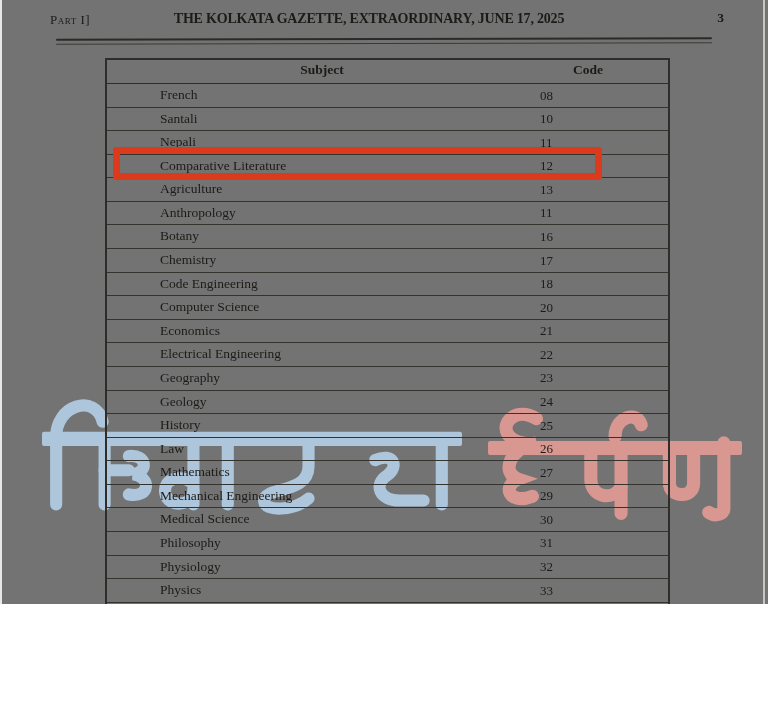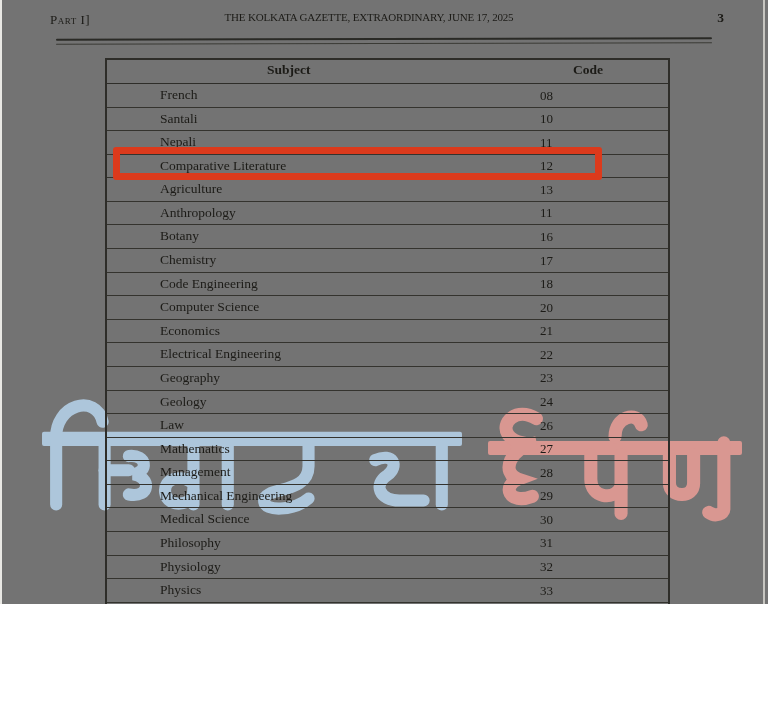--- a/index.html
+++ b/index.html
@@ -11,21 +11,21 @@
     font-family:"Liberation Serif", serif;
     color:#1c1b17;
   }
   
   .part-label{
     position:absolute;left:50px;top:12px;
     font-variant:small-caps;font-size:13px;letter-spacing:.5px;
   }
   .gazette-title{
     position:absolute;left:0;right:30px;top:11px;
-    text-align:center;font-weight:400;font-size:11px;letter-spacing:-.2px;
+    text-align:center;font-weight:700;font-size:14px;letter-spacing:-.2px;
   }
   .page-number{
     position:absolute;right:44px;top:10px;
     font-size:13.5px;font-weight:600;
   }
   .double-rule{position:absolute;left:56px;right:56px;top:38px;transform:rotate(-.15deg);}
   .double-rule .r1{height:2.2px;background:#2a2a26;border-radius:2px;}
   .double-rule .r2{height:1.4px;background:#3a3a35;margin-top:2.4px;border-radius:2px;}
   
   .wm{position:absolute;z-index:1;}
@@ -38,21 +38,21 @@
     left:105px;top:58px;width:565px;height:644px;
     border:2px solid #2e2d29;border-bottom:none;
     box-sizing:border-box;overflow:hidden;
     background:transparent;
   }
   .thead{
     position:relative;height:23px;
     border-bottom:1.8px solid #2e2d29;
     font-weight:700;font-size:13.5px;
   }
-  .thead .h-subject{position:absolute;left:160px;width:110px;top:2px;text-align:left;}
+  .thead .h-subject{position:absolute;left:160px;width:110px;top:2px;text-align:center;}
   .thead .h-code{position:absolute;left:430px;width:66px;top:2px;text-align:right;}
   .row{
     position:relative;height:23.58px;box-sizing:border-box;
     border-bottom:1.5px solid #34332e;
     font-size:13.5px;
   }
   .row .subject{position:absolute;left:53px;top:3px;white-space:nowrap;}
   .row .code{position:absolute;left:433px;width:60px;top:3.5px;text-align:left;font-size:13px;}
   .partial-row{position:relative;height:10px;}
   .smudge{
@@ -196,35 +196,35 @@
   <div class="row">
     <span class="subject">Geography</span>
     <span class="code">23</span>
   </div>
 
   <div class="row">
     <span class="subject">Geology</span>
     <span class="code">24</span>
   </div>
 
+  <div class="row">
+    <span class="subject">History</span>
+    <span class="code">25</span>
+  </div>
 
   <div class="row">
     <span class="subject">Law</span>
     <span class="code">26</span>
   </div>
 
   <div class="row">
     <span class="subject">Mathematics</span>
     <span class="code">27</span>
   </div>
 
-  <div class="row">
-    <span class="subject">Management</span>
-    <span class="code">28</span>
-  </div>
 
   <div class="row">
     <span class="subject">Mechanical Engineering</span>
     <span class="code">29</span>
   </div>
 
   <div class="row">
     <span class="subject">Medical Science</span>
     <span class="code">30</span>
   </div>

